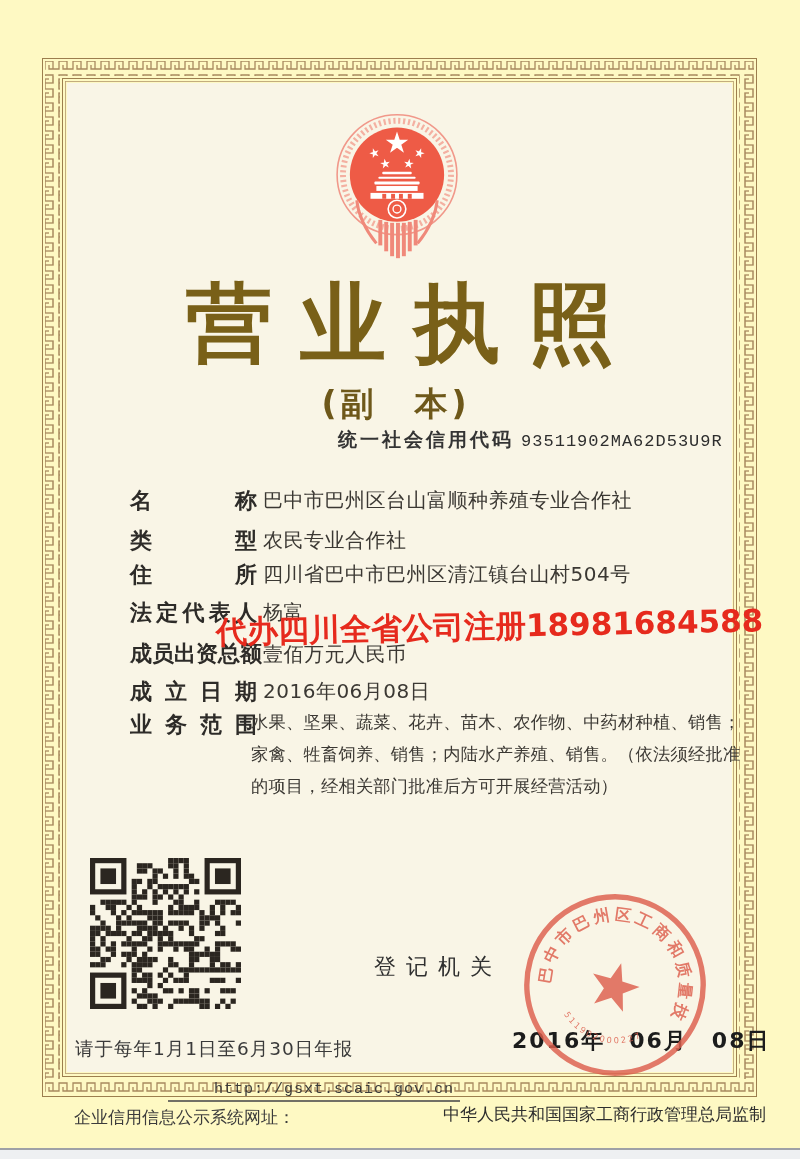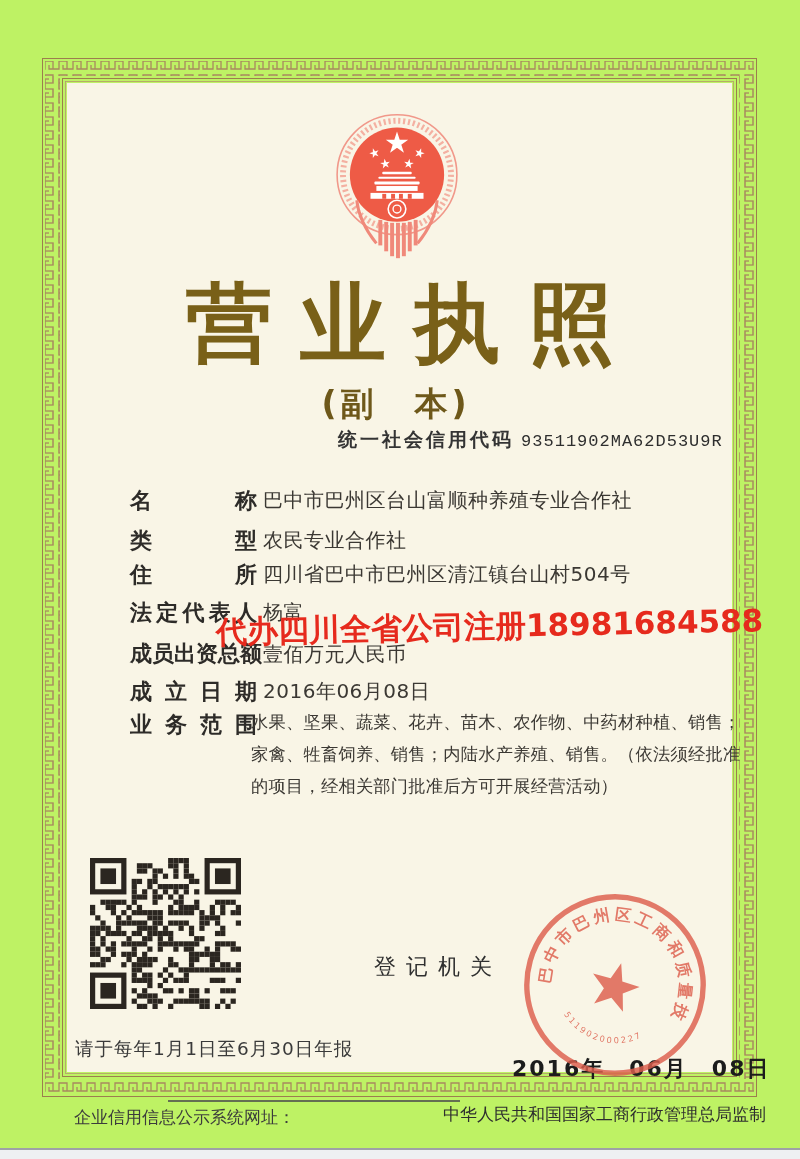--- a/index.html
+++ b/index.html
@@ -1,19 +1,19 @@
 <!DOCTYPE html>
 <html><head>
 <meta charset="utf-8">
 <style>
   html,body { margin:0; padding:0; }
   body { font-family:"DejaVu Sans", sans-serif; }
   #page {
     position:relative; width:800px; height:1159px;
-    background:#bef264; overflow:hidden;
+    background:#fef9c3; overflow:hidden;
   }
   .abs { position:absolute; }
 
   
   #border-svg { left:42px; top:58px; }
 
   
   #emblem { left:313px; top:106px; }
 
   
@@ -50,21 +50,21 @@
   .watermark {
     left:216px; top:606px; font-size:31px; font-weight:bold;
     color:#e62a1d; white-space:nowrap; transform:rotate(-1.2deg);
     letter-spacing:0px; z-index:6;
   }
 
   
   #qr { left:90px; top:858px; }
   .annual-note { left:75px; top:1036px; font-size:18.5px; color:#3a3a3a; letter-spacing:1px; }
   .reg-authority { left:374px; top:952px; font-size:22px; font-weight:500; color:#2f2f2f; letter-spacing:10px; }
-  .seal-date { left:512px; top:1054px; font-size:22px; font-weight:600; color:#1c1c1c; letter-spacing:2px; z-index:4;text-align:right; }
+  .seal-date { left:512px; top:1026px; font-size:22px; font-weight:600; color:#1c1c1c; letter-spacing:2px; z-index:4;text-align:right; }
   #seal { left:517px; top:887px; z-index:5; pointer-events:none; }
 
   .site-url {
     left:214px; top:1081px; font-size:15px; color:#3a3a3a;
     font-family:"Liberation Mono", monospace; letter-spacing:1px; z-index:7;
   }
   .url-underline { left:168px; top:1100px; width:292px; height:2px; background:#4d4d4d; opacity:.8; z-index:7; }
 
   .footer-left  { left:38px;  top:1106px; font-size:17px; color:#3c3c3c;margin-left:36px; }
   .footer-right { left:430px; top:1103px; width:336px; text-align:right; font-size:17px; color:#2e2e2e; }
@@ -536,20 +536,21 @@
       <text font-size="16.5" fill="#dd5f4d" letter-spacing="3" font-weight="bold" font-family="DejaVu Sans, sans-serif">
         <textPath href="#sealArc" textLength="365">巴中市巴州区工商和质量技术监督管理局</textPath>
       </text>
       <text font-size="8.5" fill="#dd5f4d" letter-spacing="2.5" font-family="DejaVu Sans, sans-serif">
         <textPath href="#sealSerialArc" startOffset="3" textLength="92">511902000227</textPath>
       </text>
     </g>
   </svg>
 
   <div class="abs annual-note">请于每年1月1日至6月30日年报</div>
+  <div class="abs site-url">http://gsxt.scaic.gov.cn</div>
   <div class="abs url-underline"></div>
 
   <div class="abs footer-left">企业信用信息公示系统网址：</div>
   <div class="abs footer-right">中华人民共和国国家工商行政管理总局监制</div>
 
   <div class="abs scan-line"></div>
   <div class="abs scan-bottom"></div>
 </div>
 
 </body></html>

